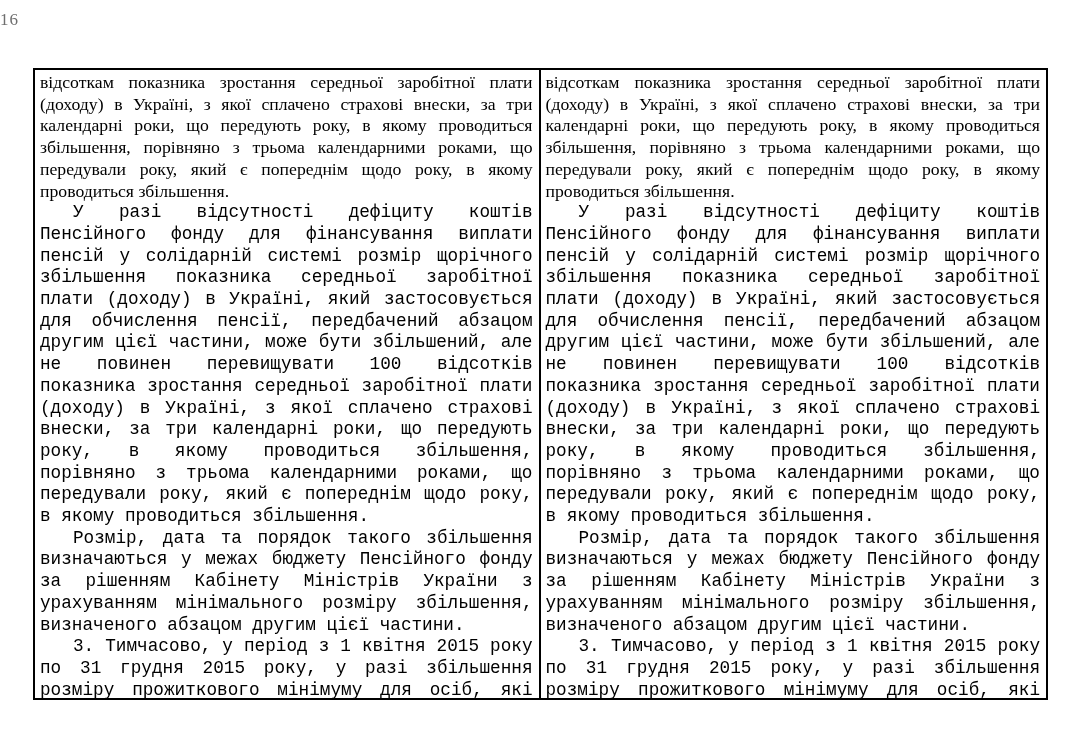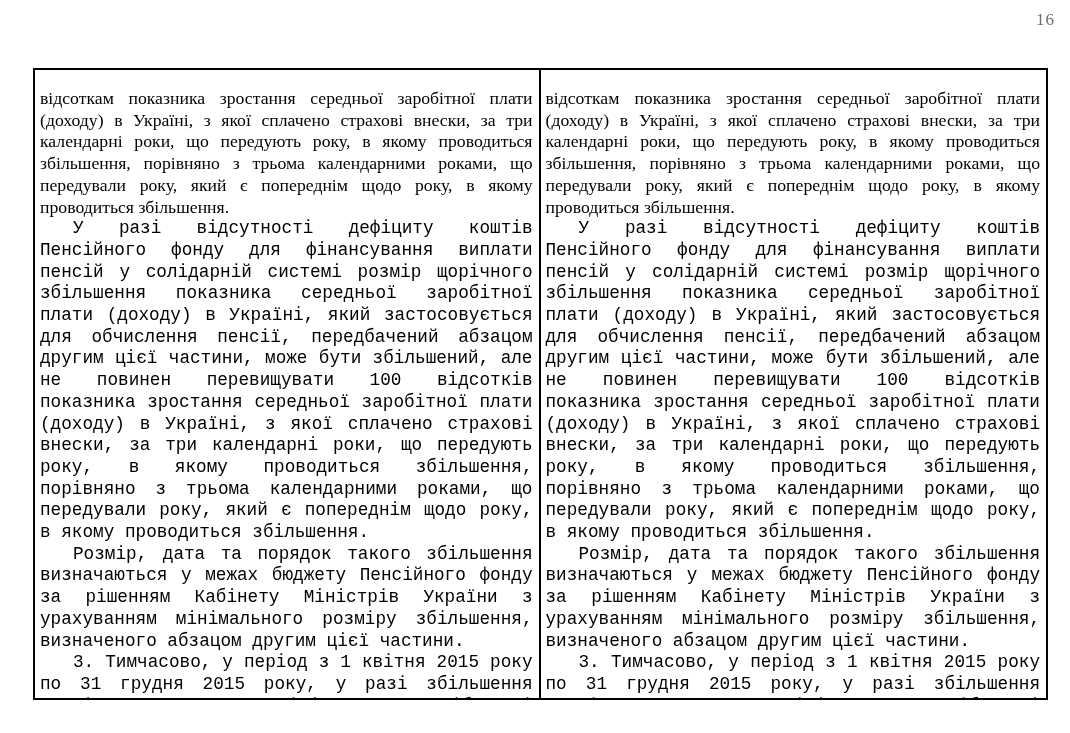--- a/index.html
+++ b/index.html
@@ -15,40 +15,40 @@
     position: relative;
     width: 1070px;
     height: 733px;
     background: #ffffff;
   }
   .page-number {
     position: absolute;
     top: 10px;
     left: 0;
     width: 1055px;
-    text-align: right;
+    text-align: left;
     font-size: 17px;
     color: #6e6e6e;
     letter-spacing: 1px;
   }
   .cmp-table {
     position: absolute;
     left: 33px;
     top: 68px;
     width: 1011px;
     height: 628px;
     border: 2px solid #000000;
     display: flex;
     overflow: hidden;
     background: #ffffff;
   }
   .cmp-col {
     width: 50%;
     box-sizing: border-box;
-    padding: 18px 6px 0 5px;
+    padding: 2px 6px 0 5px;
     overflow: hidden;
     font-size: 17.7px;
     line-height: 21.7px;
     color: #000000;
     text-align: justify;
   }
   .cmp-col.left {
     border-right: 2px solid #000000;
   }
   .cmp-col p {

